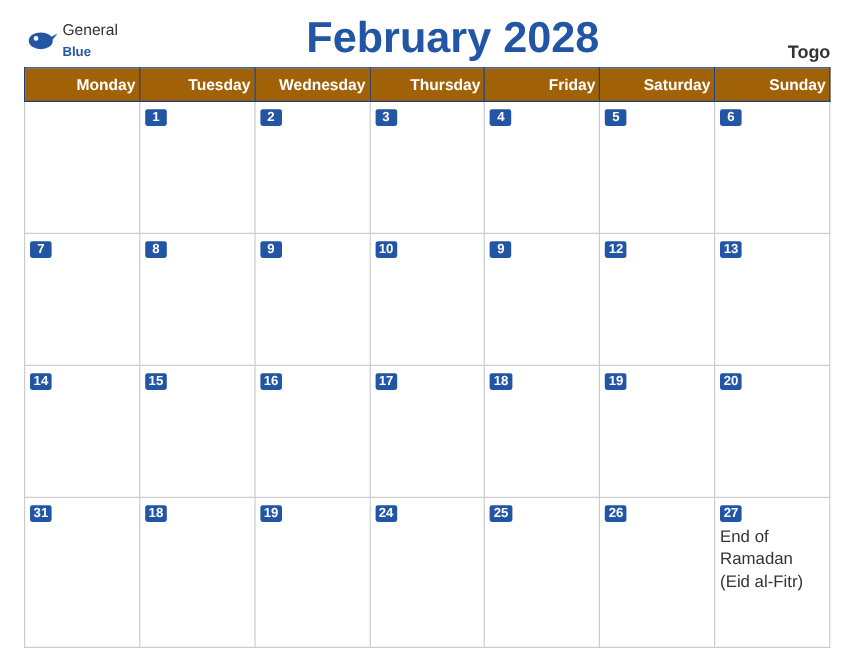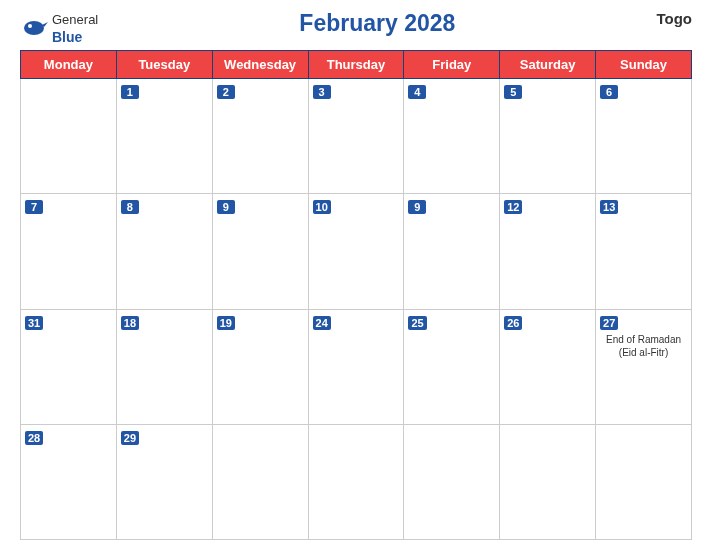--- a/index.html
+++ b/index.html
@@ -9,63 +9,63 @@
       width: 712px;
       height: 550px;
       display: flex;
       flex-direction: column;
       align-items: center;
       padding: 10px 20px 10px 20px;
     }
     .header-top {
       width: 100%;
       display: flex;
-      align-items: flex-start;
+      align-items: flex-end;
       justify-content: space-between;
       margin-bottom: 4px;
     }
     .logo {
       display: flex;
       align-items: center;
       gap: 4px;
     }
     .logo-text-general {
       font-size: 13px;
       color: #333;
       font-weight: normal;
     }
     .logo-text-blue {
-      font-size: 14px;
+      font-size: 11px;
       color: #2255a4;
       font-weight: bold;
     }
     .logo-bird {
       width: 28px;
       height: 22px;
     }
     .title {
-      font-size: 23px;
+      font-size: 36px;
       font-weight: bold;
       color: #2255a4;
       text-align: center;
     }
     .country {
       font-size: 15px;
       color: #333;
       font-weight: bold;
     }
     .calendar {
       width: 100%;
       border-collapse: collapse;
       flex: 1;
     }
     .calendar th {
-      background-color: #ef4444;
+      background-color: #a16207;
       color: #fff;
-      text-align: center;
+      text-align: right;
       font-size: 13px;
       font-weight: bold;
       padding: 6px 3px;
       border: 1px solid #1a3f7a;
     }
     .calendar td {
       border: 1px solid #ccc;
       vertical-align: top;
       width: calc(100% / 7);
       height: 72px;
@@ -76,25 +76,24 @@
       background-color: #2255a4;
       color: #fff;
       font-size: 11px;
       font-weight: bold;
       border-radius: 2px;
       min-width: 18px;
       padding: 1px 3px;
       text-align: center;
     }
     .event-text {
-      font-size: 10px;
+      font-size: 14px;
       color: #333;
       margin-top: 2px;
       line-height: 1.3;
-      text-align: center;
     }
     .empty-cell {
       background: #fff;
     }
   </style>
 </head>
 <body>
 
 <div class="header-top">
   <div class="logo">
@@ -137,31 +136,31 @@
       <tr>
         <td><span class="day-num">7</span></td>
         <td><span class="day-num">8</span></td>
         <td><span class="day-num">9</span></td>
         <td><span class="day-num">10</span></td>
         <td><span class="day-num">9</span></td>
         <td><span class="day-num">12</span></td>
         <td><span class="day-num">13</span></td>
       </tr>
       <tr>
+        <td><span class="day-num">14</span></td>
+        <td><span class="day-num">15</span></td>
+        <td><span class="day-num">16</span></td>
+        <td><span class="day-num">17</span></td>
+        <td><span class="day-num">18</span></td>
+        <td><span class="day-num">19</span></td>
+        <td><span class="day-num">20</span></td>
+      </tr>
+      <tr>
         <td><span class="day-num">31</span></td>
         <td><span class="day-num">18</span></td>
         <td><span class="day-num">19</span></td>
         <td><span class="day-num">24</span></td>
         <td><span class="day-num">25</span></td>
         <td><span class="day-num">26</span></td>
         <td><span class="day-num">27</span><div class="event-text">End of Ramadan (Eid al-Fitr)</div></td>
       </tr>
-      <tr>
-        <td><span class="day-num">28</span></td>
-        <td><span class="day-num">29</span></td>
-        <td class="empty-cell"></td>
-        <td class="empty-cell"></td>
-        <td class="empty-cell"></td>
-        <td class="empty-cell"></td>
-        <td class="empty-cell"></td>
-      </tr>
     </tbody>
 </table>
 
 </body></html>

